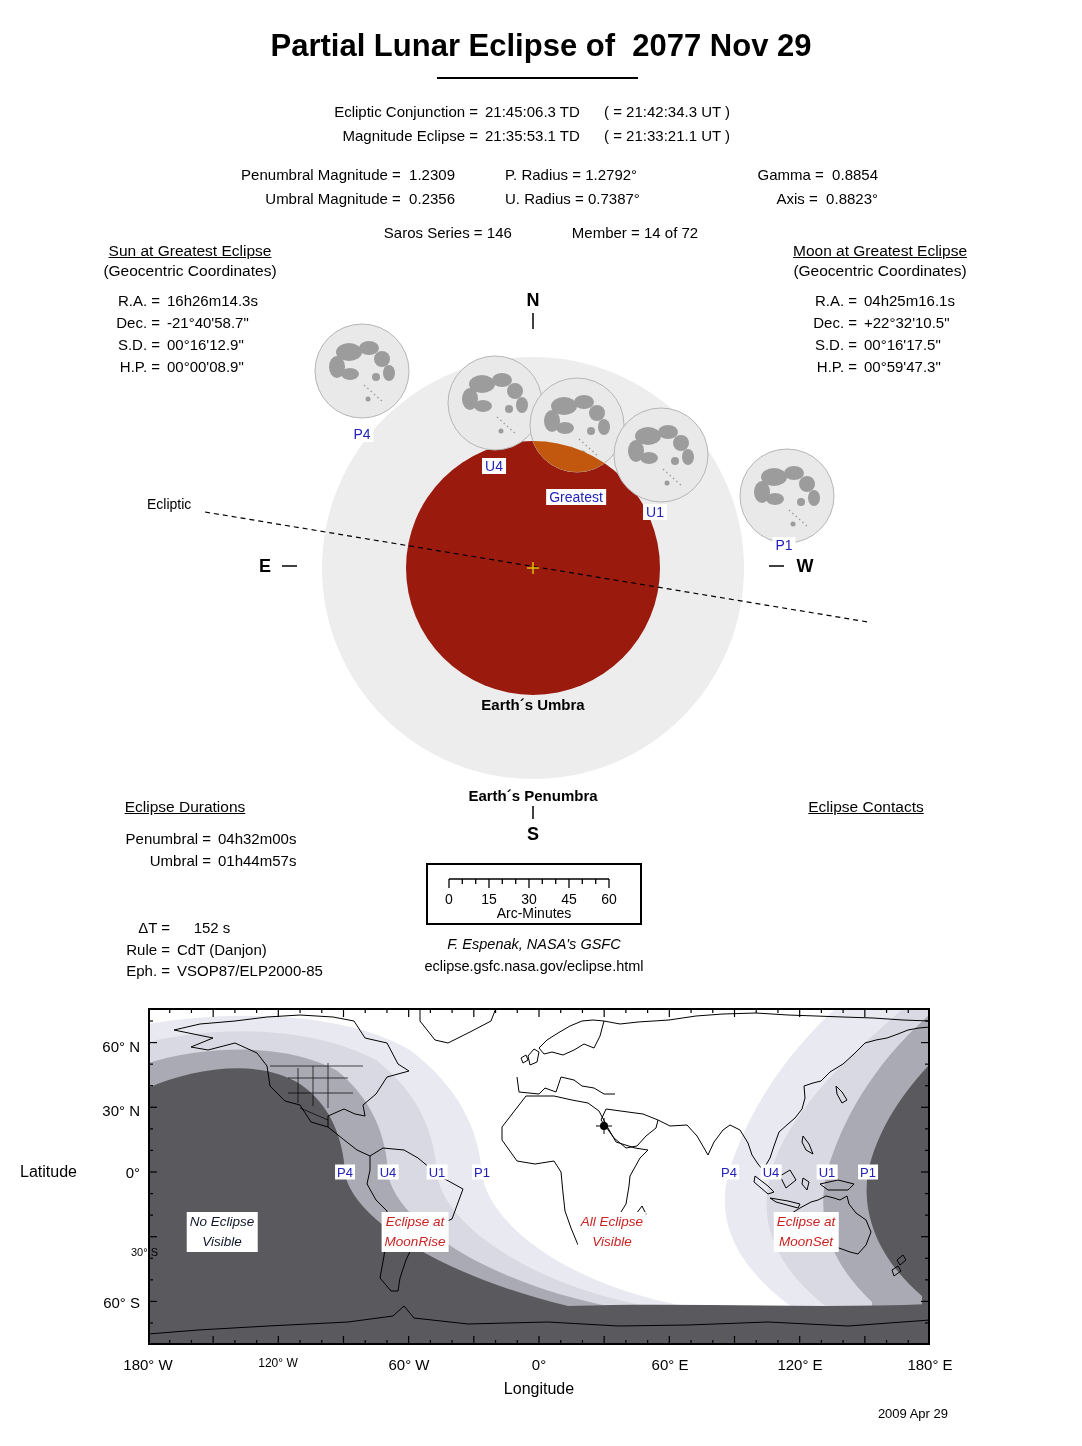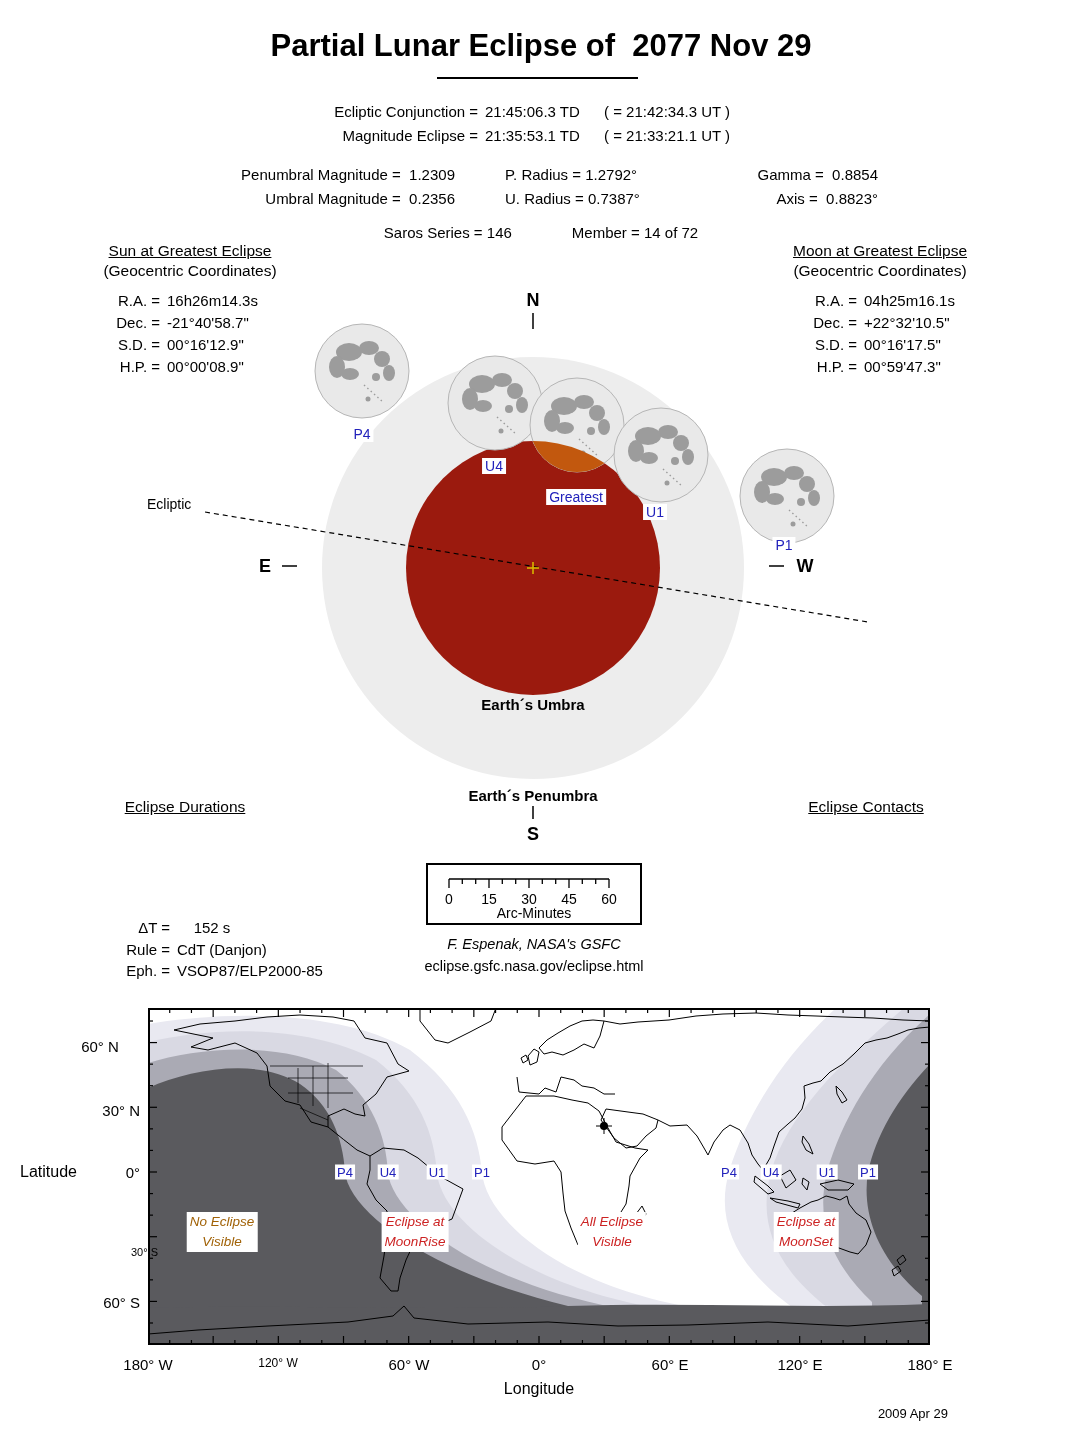--- a/index.html
+++ b/index.html
@@ -134,20 +134,24 @@
 </svg>
 
 <div class="bluelabel" style="left: 362px; top: 434px; color: rgb(34, 34, 187);">P4</div>
 <div class="bluelabel" style="left: 494px; top: 466px; color: rgb(34, 34, 187);">U4</div>
 <div class="bluelabel" style="left: 576px; top: 497px; color: rgb(34, 34, 187);">Greatest</div>
 <div class="bluelabel" style="left: 655px; top: 512px; color: rgb(34, 34, 187);">U1</div>
 <div class="bluelabel" style="left: 784px; top: 545px; color: rgb(34, 34, 187);">P1</div>
 
 <div class="abs" style="left:50px;top:798px;width:270px;">
   <div class="ctr sec-title u">Eclipse Durations</div>
+  <div class="kv f15" style="grid-template-columns:106px auto;margin:12px 0 0 55px;line-height:21.5px;">
+    <span class="k">Penumbral =</span><span class="v">04h32m00s</span>
+    <span class="k">Umbral =</span><span class="v">01h44m57s</span>
+  </div>
 </div>
 
 <div class="abs" style="left:731px;top:798px;width:270px;">
   <div class="ctr sec-title u">Eclipse Contacts</div>
 </div>
 
 <div class="abs kv f15" style="left:112px;top:917px;grid-template-columns:58px auto;line-height:21.5px;">
   <span class="k">ΔT =</span><span class="v">    152 s</span>
   <span class="k">Rule =</span><span class="v">CdT (Danjon)</span>
   <span class="k">Eph. =</span><span class="v">VSOP87/ELP2000-85</span>
@@ -342,39 +346,39 @@
 
 <div class="mapblue" style="left: 345px; top: 1172px; color: rgb(34, 34, 187);">P4</div>
 <div class="mapblue" style="left: 388px; top: 1172px; color: rgb(34, 34, 187);">U4</div>
 <div class="mapblue" style="left: 437px; top: 1172px; color: rgb(34, 34, 187);">U1</div>
 <div class="mapblue" style="left: 482px; top: 1172px; color: rgb(34, 34, 187);">P1</div>
 <div class="mapblue" style="left: 729px; top: 1172px; color: rgb(34, 34, 187);">P4</div>
 <div class="mapblue" style="left: 771px; top: 1172px; color: rgb(34, 34, 187);">U4</div>
 <div class="mapblue" style="left: 827px; top: 1172px; color: rgb(34, 34, 187);">U1</div>
 <div class="mapblue" style="left: 868px; top: 1172px; color: rgb(34, 34, 187);">P1</div>
 
-<div class="mapred" style="left: 222px; top: 1212px; color: #a16207;">
+<div class="mapred" style="left: 222px; top: 1212px; color: #0f172a;">
   <div>No Eclipse</div>
     <div>Visible</div>
 </div>
 <div class="mapred" style="left: 415px; top: 1212px; color: rgb(204, 34, 34);">
   <div>Eclipse at</div>
     <div>MoonRise</div>
 </div>
 <div class="mapred" style="left: 612px; top: 1212px; color: rgb(204, 34, 34);">
   <div>All Eclipse</div>
     <div>Visible</div>
 </div>
 <div class="mapred" style="left: 806px; top: 1212px; color: rgb(204, 34, 34);">
   <div>Eclipse at</div>
     <div>MoonSet</div>
 </div>
 
 <div class="abs" style="left:20px;top:1163px;font-size:16px;">Latitude</div>
-<div class="abs rt" style="left:60px;top:1038px;width:80px;font-size:15px;text-align:center;">60° N</div>
+<div class="abs rt" style="left:60px;top:1038px;width:80px;font-size:15px;">60° N</div>
 <div class="abs rt" style="left:60px;top:1102px;width:80px;font-size:15px;">30° N</div>
 <div class="abs rt" style="left:60px;top:1164px;width:80px;font-size:15px;">0°</div>
 <div class="abs rt" style="left:78px;top:1230px;width:80px;font-size:11px;margin-top:16px;">30° S</div>
 <div class="abs rt" style="left:60px;top:1294px;width:80px;font-size:15px;">60° S</div>
 
 <div class="abs ctr" style="left:108px;top:1356px;width:80px;font-size:15px;">180° W</div>
 <div class="abs ctr" style="left:238px;top:1356px;width:80px;font-size:12px;">120° W</div>
 <div class="abs ctr" style="left:369px;top:1356px;width:80px;font-size:15px;">60° W</div>
 <div class="abs ctr" style="left:499px;top:1356px;width:80px;font-size:15px;">0°</div>
 <div class="abs ctr" style="left:630px;top:1356px;width:80px;font-size:15px;">60° E</div>

